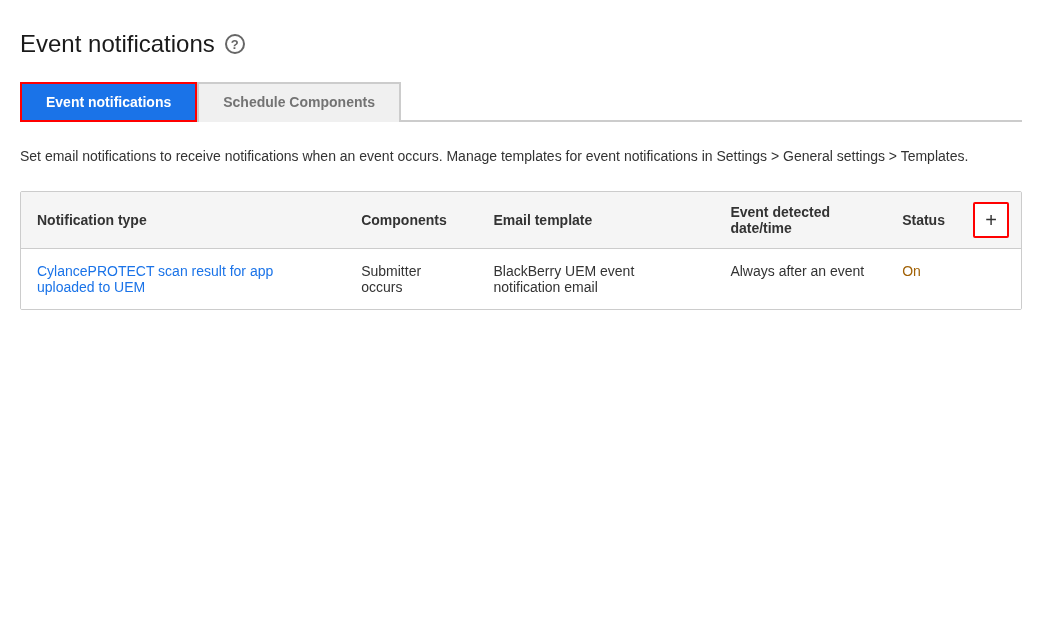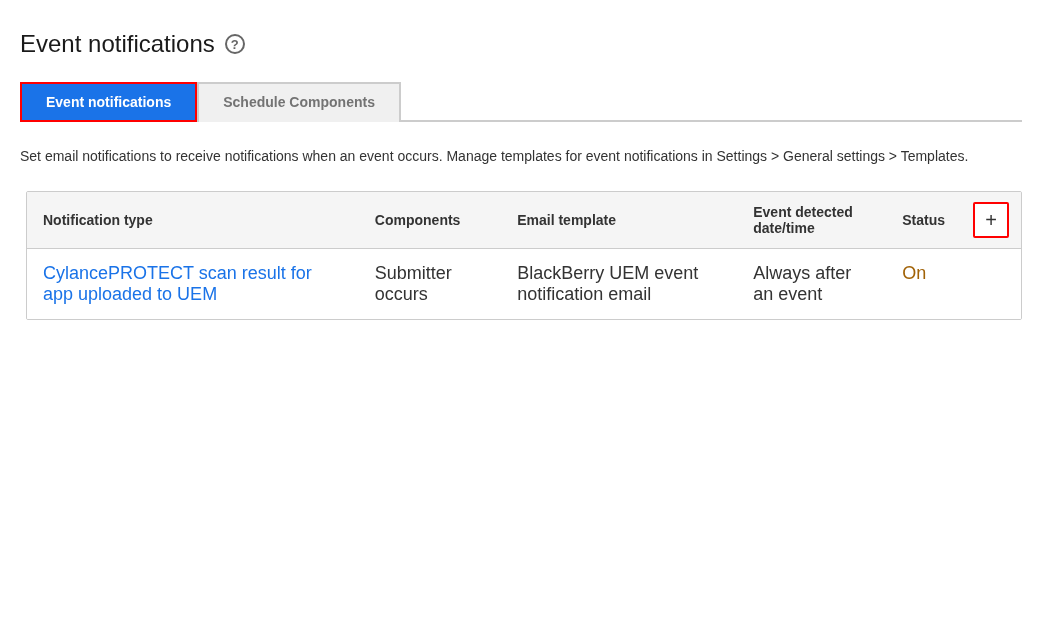--- a/index.html
+++ b/index.html
@@ -82,21 +82,20 @@
       color: #333;
       line-height: 1.5;
       margin-bottom: 24px;
       max-width: 1000px;
     }
 
     .table-wrapper {
       border: 1px solid #ccc;
       border-radius: 2px;
       overflow: hidden;
-      margin-left: 6px;
     }
 
     table {
       width: 100%;
       border-collapse: collapse;
     }
 
     thead tr {
       background: #f5f5f5;
       border-bottom: 1px solid #ccc;
@@ -136,21 +135,21 @@
       background: #fff;
     }
 
     tbody tr:last-child {
       border-bottom: none;
     }
 
     tbody td {
       padding: 14px 16px;
       vertical-align: top;
-      font-size: 18px;
+      font-size: 14px;
       color: #333;
     }
 
     .link-text {
       color: #1a73e8;
       cursor: pointer;
       text-decoration: none;
     }
 
     .status-on {

